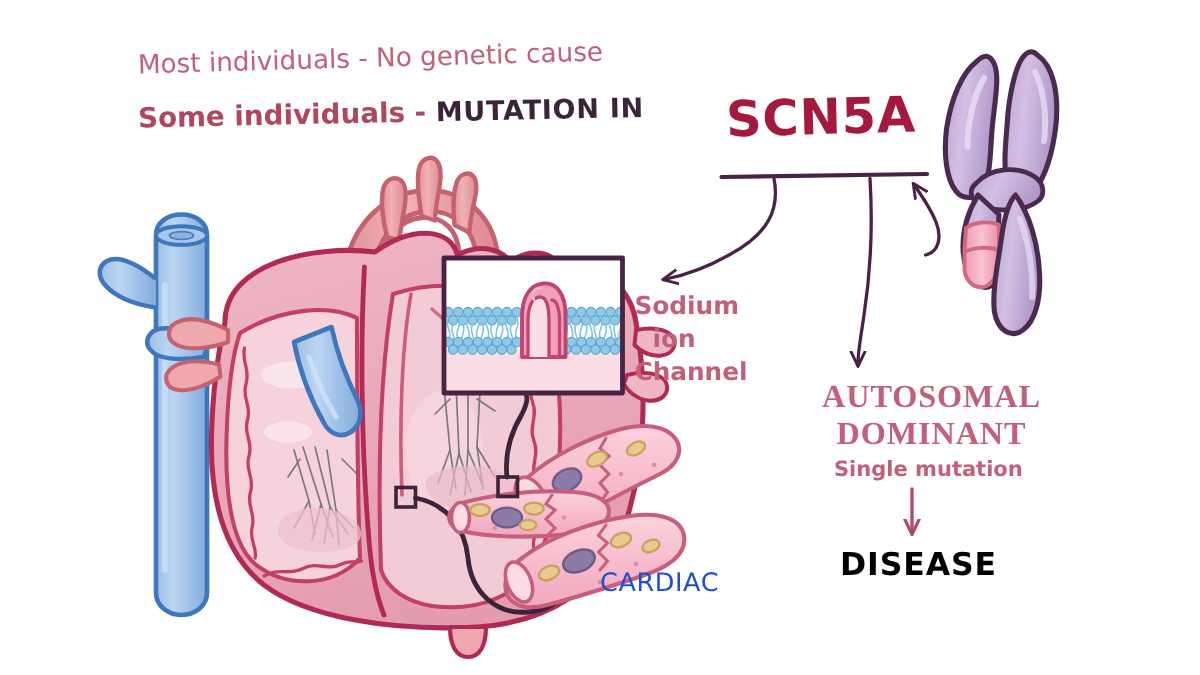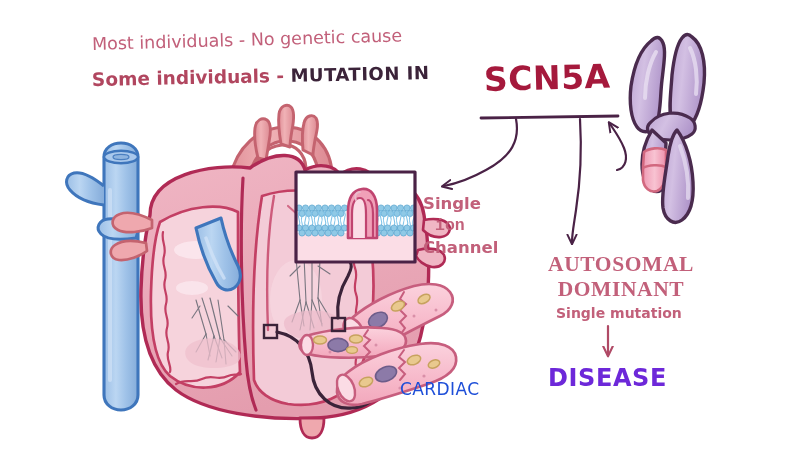--- a/index.html
+++ b/index.html
@@ -22,30 +22,30 @@
   #line2-wrap{left:92px;top:71px;transform:rotate(-1.2deg);transform-origin:left center;}
   #line2a{font-size:18.5px;color:#B1465F;font-weight:700;}
   #line2b{font-size:18px;color:#3B2339;font-weight:700;letter-spacing:.5px;}
   #gene{position:absolute;left:484px;top:60px;font-size:33px;color:#A5193C;
         font-weight:800;letter-spacing:0.5px;transform:rotate(-1.5deg);
         transform-origin:left center;}
 
   #lbl-sodium{left:423px;top:193px;font-size:16.5px;color:#C2607A;font-weight:600;
               line-height:1.32;text-align:left;}
   #lbl-sodium .c{display:block;}
-  #lbl-sodium .r2{margin-left:12px;font-family:Liberation Mono, monospace;}
+  #lbl-sodium .r2{margin-left:12px;}
   #lbl-cardiac{left:400px;top:378px;font-size:17px;color:#1d4ed8;font-weight:400;
                line-height:1.3;letter-spacing:.4px;}
   #lbl-cardiac .r2{margin-left:-8px;display:block;}
 
   #lbl-auto{left:548px;top:252px;font-size:21.5px;color:#C2607A;font-weight:700;
             line-height:1.18;letter-spacing:.6px;font-family:Liberation Serif, serif;}
   #lbl-auto .r2{display:block;text-align:center;}
   #lbl-single{left:556px;top:306px;font-size:14px;color:#C2607A;font-weight:600;}
-  #lbl-disease{left:548px;top:366px;font-size:24px;color:#6d28d9;font-weight:700;
+  #lbl-disease{left:560px;top:366px;font-size:21px;color:#000000;font-weight:700;
                letter-spacing:.6px;}
 </style>
 </head>
 <body>
 
 <div id="stage">
 
   <svg class="layer" viewBox="0 0 800 450">
     <defs>
       <linearGradient id="gVesselV" x1="0" y1="0" x2="1" y2="0">
@@ -458,21 +458,21 @@
 
   <div class="txt hand-thin" id="line1">Most individuals - No genetic cause</div>
 
   <div class="txt" id="line2-wrap">
     <span class="hand" id="line2a">Some individuals - </span><span class="hand" id="line2b">MUTATION IN</span>
   </div>
 
   <div class="hand" id="gene">SCN5A</div>
 
   <div class="txt hand" id="lbl-sodium">
-    <span class="c">Single</span>
+    <span class="c">Sodium</span>
     <span class="c r2">ion</span>
     <span class="c">Channel</span>
   </div>
 
   <div class="txt hand" id="lbl-cardiac">
     <span>CARDIAC</span>
   </div>
 
   <div class="txt hand" id="lbl-auto">
     <span>AUTOSOMAL</span>

